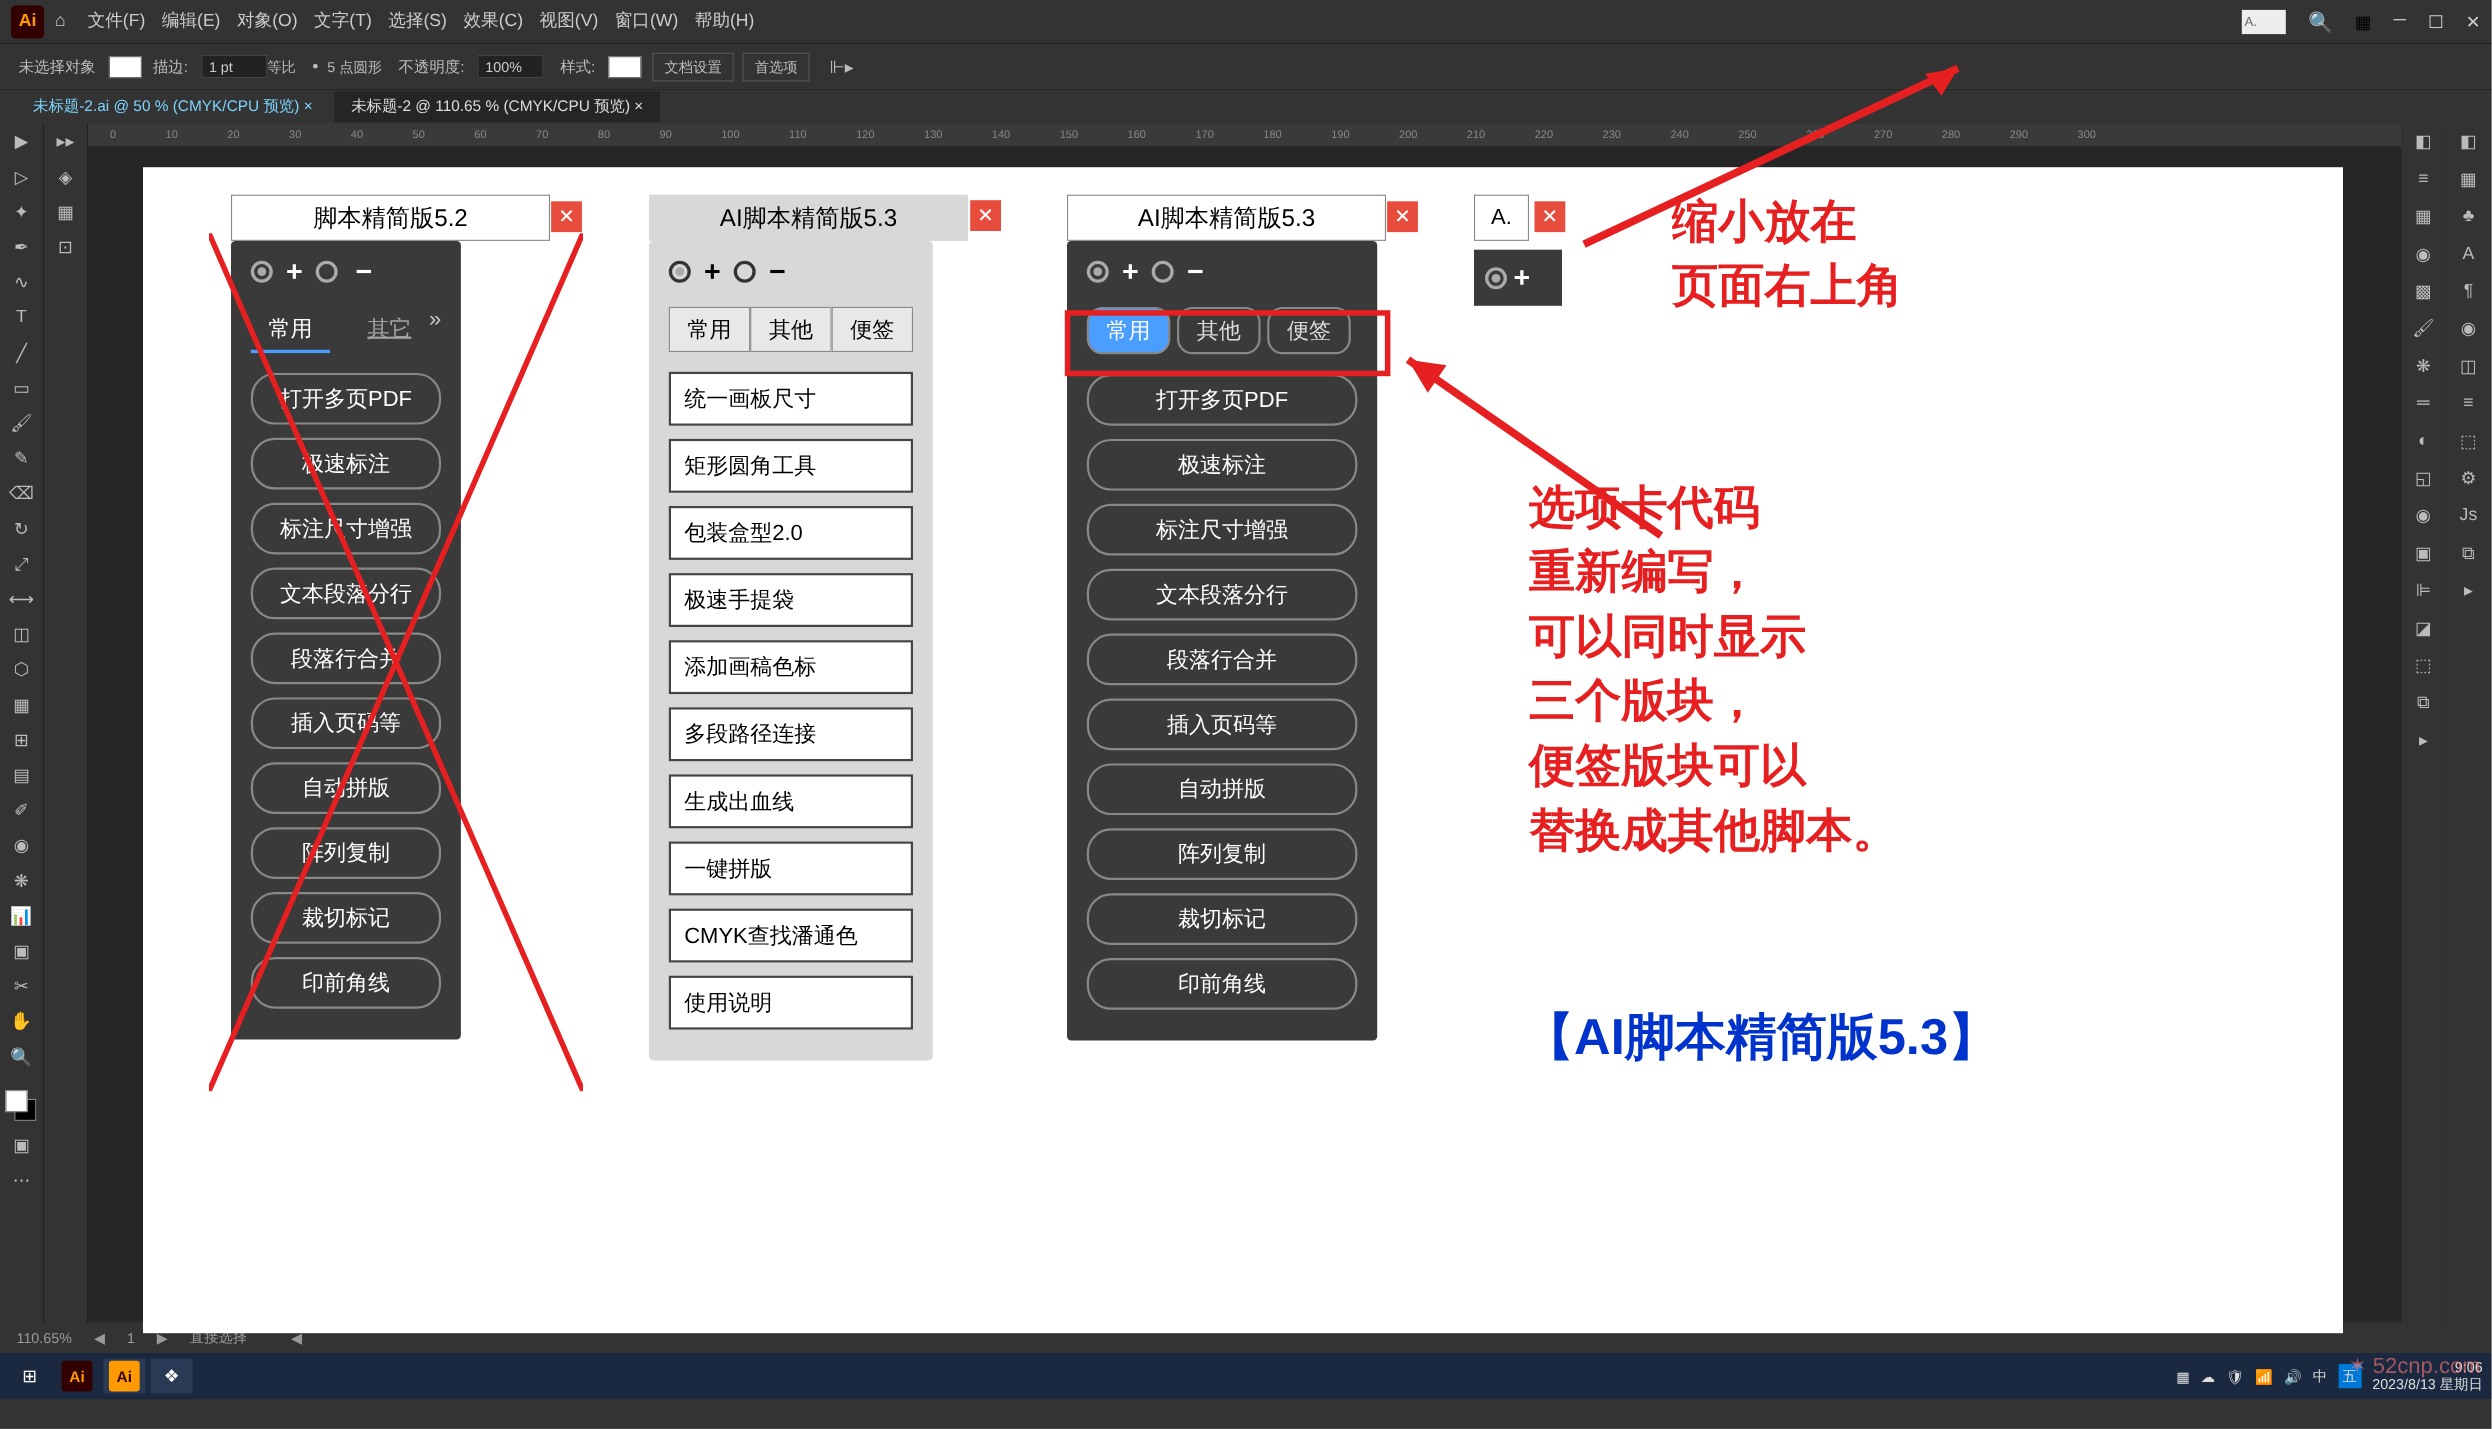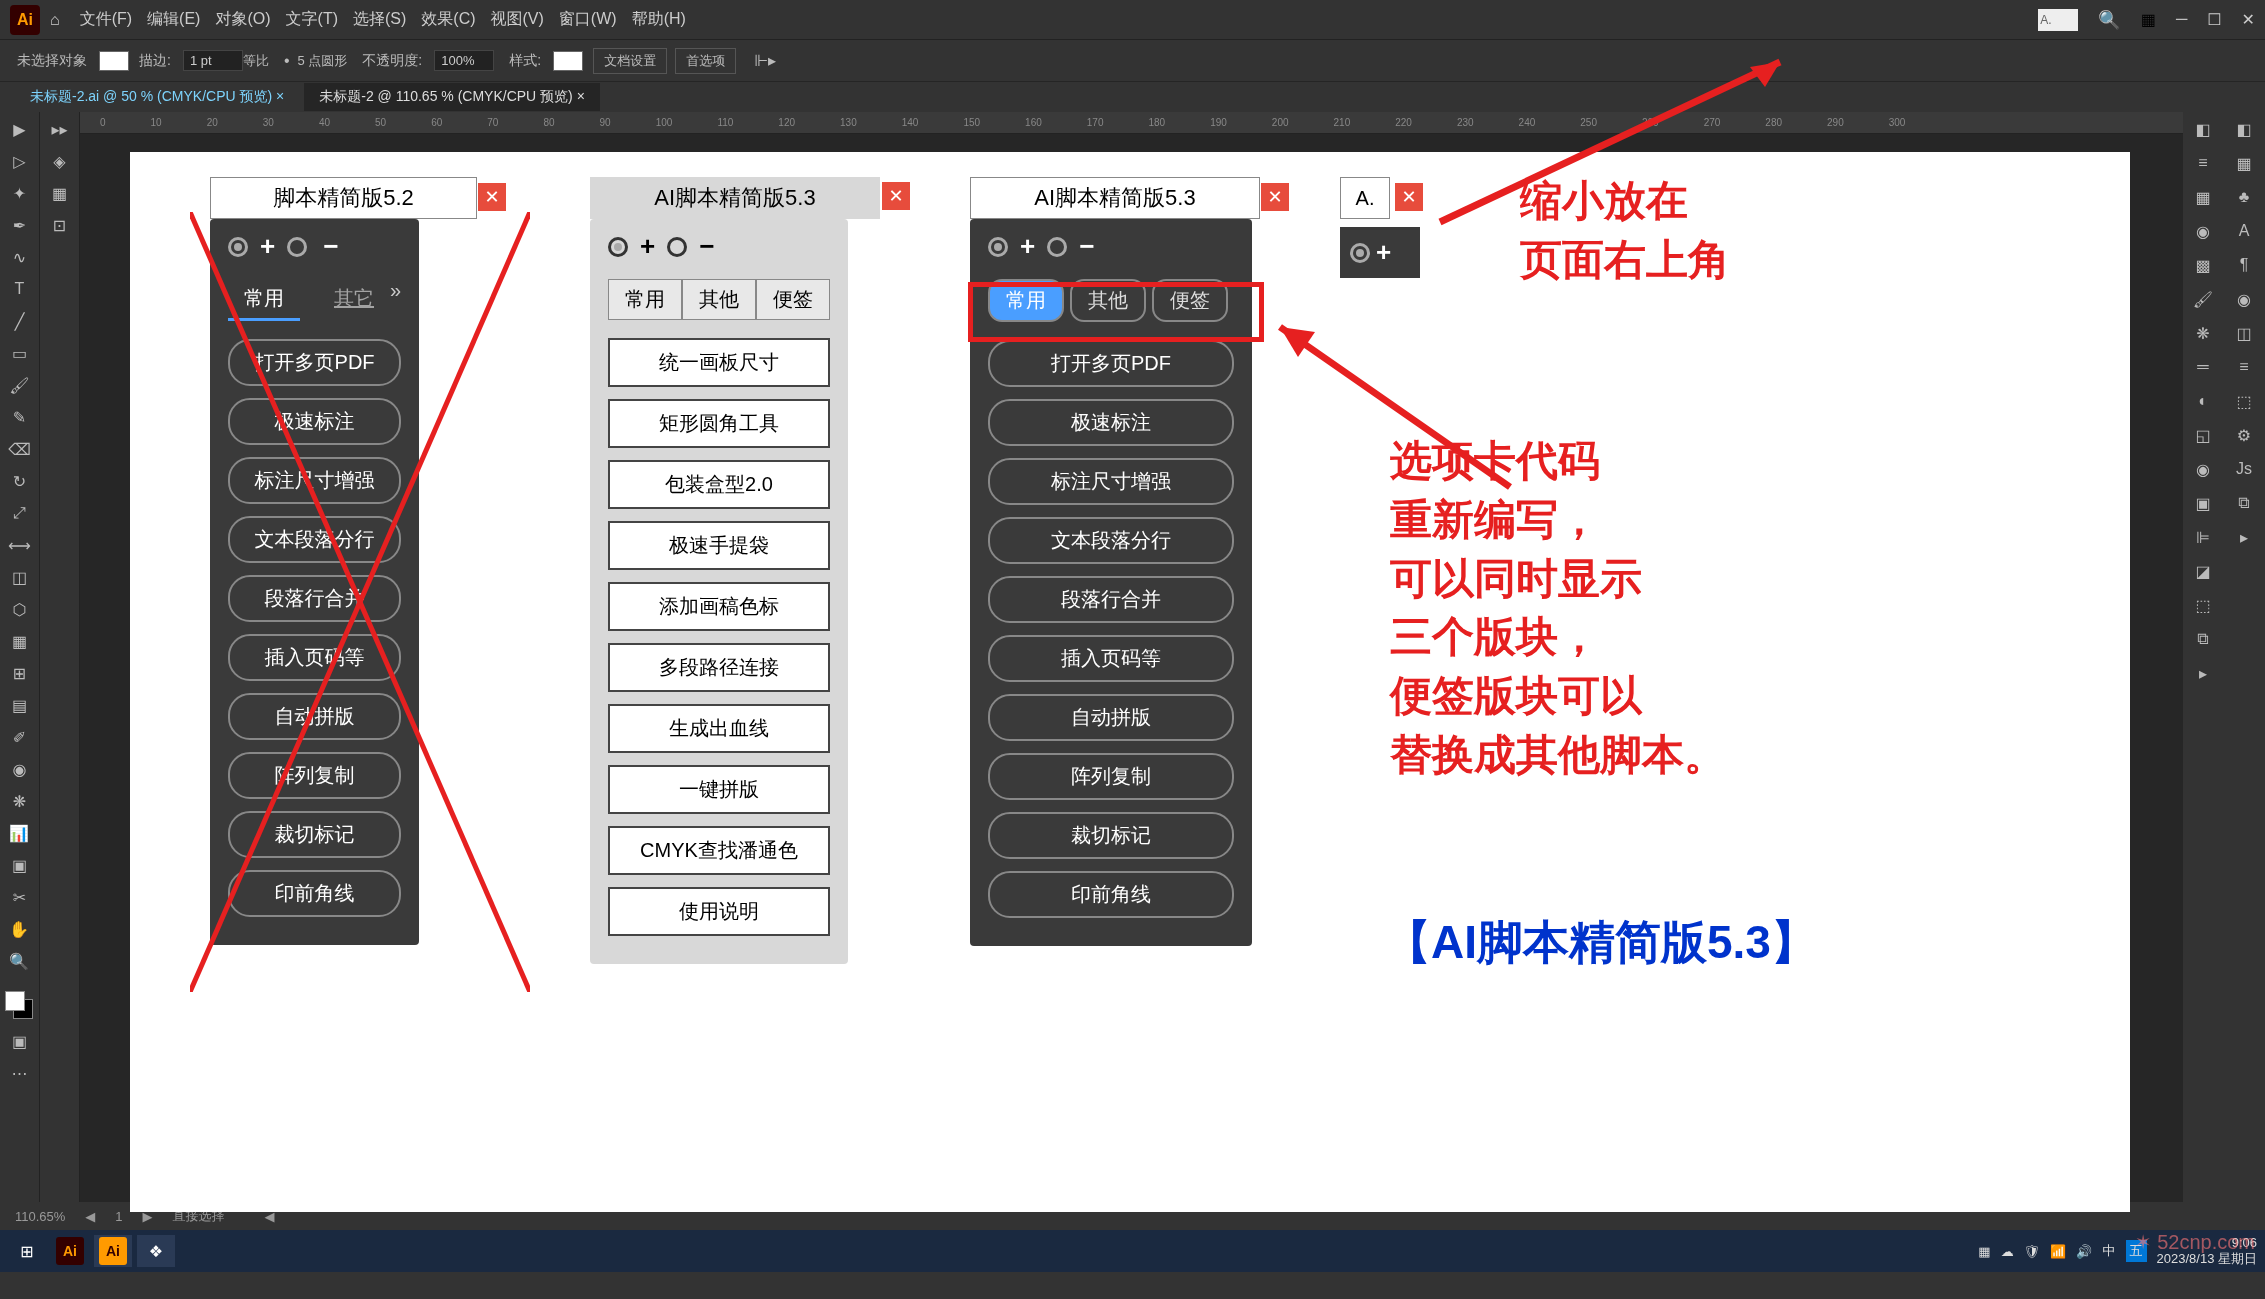--- a/index.html
+++ b/index.html
@@ -62,21 +62,21 @@
 .plus-sym { font-size: 26px; font-weight: bold; }
 .tab-row { display: flex; gap: 0; padding: 5px 18px 10px; }
 .panel-tab { padding: 6px 16px; font-size: 20px; border: 1px solid #888; cursor: pointer; }
 .script-panel.light .panel-tab { background: #e8e8e8; }
 .panel-tab.active-blue { background: #4a9eff; color: #fff; border-radius: 14px; }
 .panel-tab.pill { border-radius: 14px; border: 2px solid #888; margin-right: 6px; }
 .panel-tab.underline { border: none; border-bottom: 3px solid #4a9eff; color: #fff; }
 .btn-list { display: flex; flex-direction: column; gap: 12px; padding: 8px 18px 18px; }
 .pill-btn { border: 2px solid #888; border-radius: 22px; padding: 8px 16px; text-align: center; font-size: 20px; cursor: pointer; background: transparent; }
 .script-panel.dark .pill-btn { color: #fff; }
-.rect-btn { border: 2px solid #444; padding: 9px 12px; text-align: center; font-size: 20px; cursor: pointer; background: #fff; }
+.rect-btn { border: 2px solid #444; padding: 9px 12px; text-align: left; font-size: 20px; cursor: pointer; background: #fff; }
 
 
 .red-x { position: absolute; pointer-events: none; }
 .red-x line { stroke: #e62020; stroke-width: 5; }
 
 
 .red-box { position: absolute; border: 5px solid #e62020; }
 .arrow-svg { position: absolute; pointer-events: none; }
 .arrow-svg path { stroke: #e62020; stroke-width: 7; fill: none; }
 .arrow-svg polygon { fill: #e62020; }
@@ -219,21 +219,21 @@
         <span class="ruler-tick">240</span>
         <span class="ruler-tick">250</span>
         <span class="ruler-tick">260</span>
         <span class="ruler-tick">270</span>
         <span class="ruler-tick">280</span>
         <span class="ruler-tick">290</span>
         <span class="ruler-tick">300</span>
     </div>
     <div class="artboard">
 
-      <div style="position:absolute;left:80px;top:25px;width:267px;">
+      <div style="position:absolute;left:80px;top:25px;width:290px;">
         <div class="panel-header">
           <span>脚本精简版5.2</span>
           <div class="close-btn">✕</div>
         </div>
         <div class="script-panel dark" style="padding-bottom:10px;">
           <div class="pin-row">
             <span class="radio-dot filled"></span>
             <span class="plus-sym">+</span>
             <span class="radio-dot"></span>
             <span class="plus-sym" style="margin-left:4px;">−</span>

